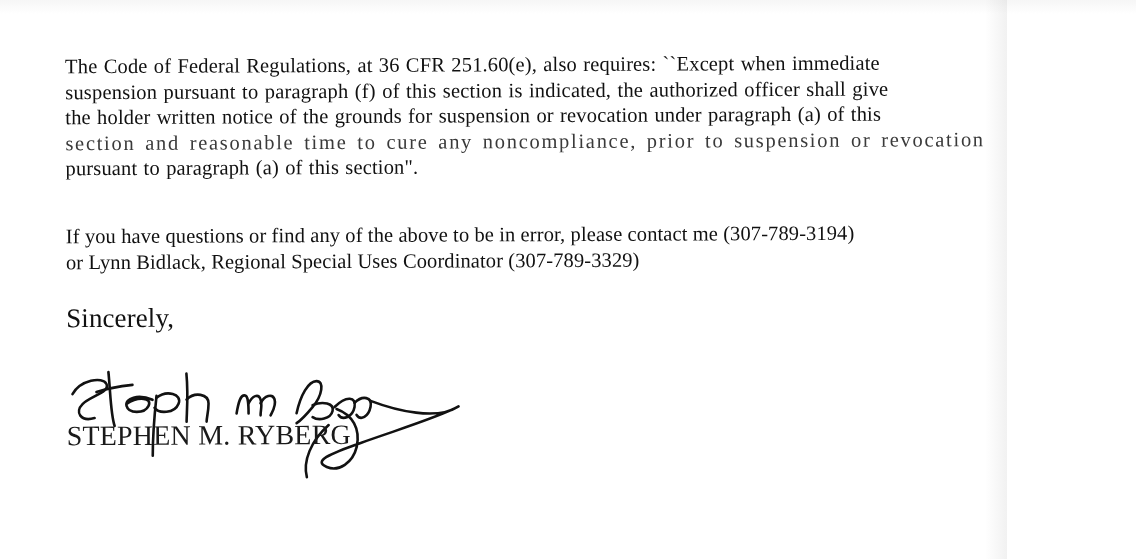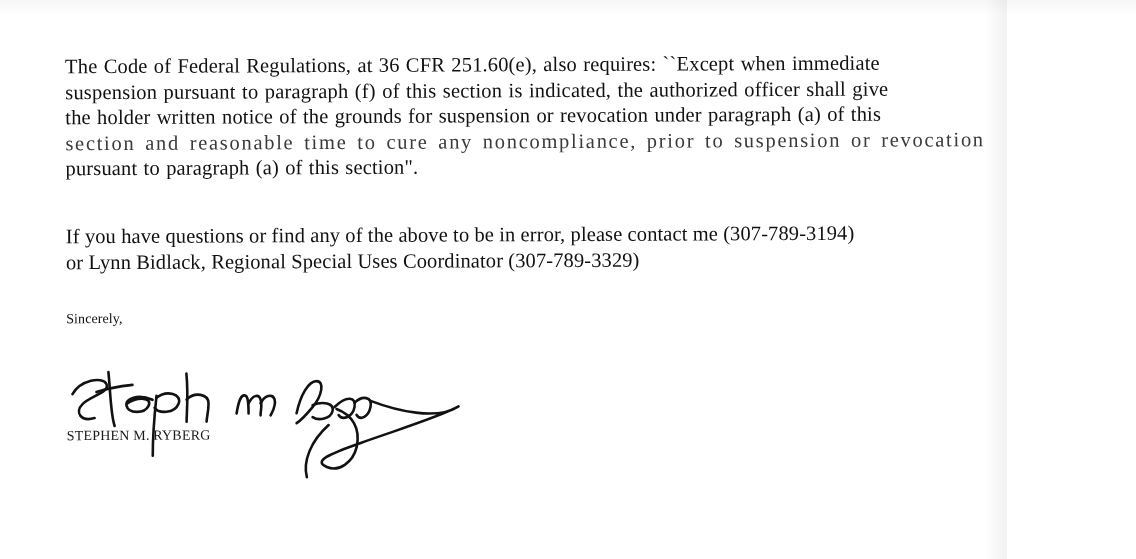--- a/index.html
+++ b/index.html
@@ -68,21 +68,21 @@
     width: 980px;
   }
   #para-questions .line {
     display: block;
     white-space: nowrap;
   }
 
   #closing {
     left: 66px;
     top: 304px;
-    font-size: 14px;
+    font-size: 27px;
     line-height: 25px;
   }
 
   .signature-block {
     position: absolute;
     left: 60px;
     top: 350px;
     width: 420px;
     height: 130px;
   }
@@ -93,21 +93,21 @@
     top: 0;
     width: 420px;
     height: 130px;
     pointer-events: none;
   }
 
   .name-block {
     position: absolute;
     left: 66px;
     top: 420px;
-    font-size: 14px;
+    font-size: 28px;
     line-height: 27px;
   }
   .name-block .nm {
     display: block;
     white-space: nowrap;
     letter-spacing: 0.2px;
   }
 
   
   .edge-fade {

